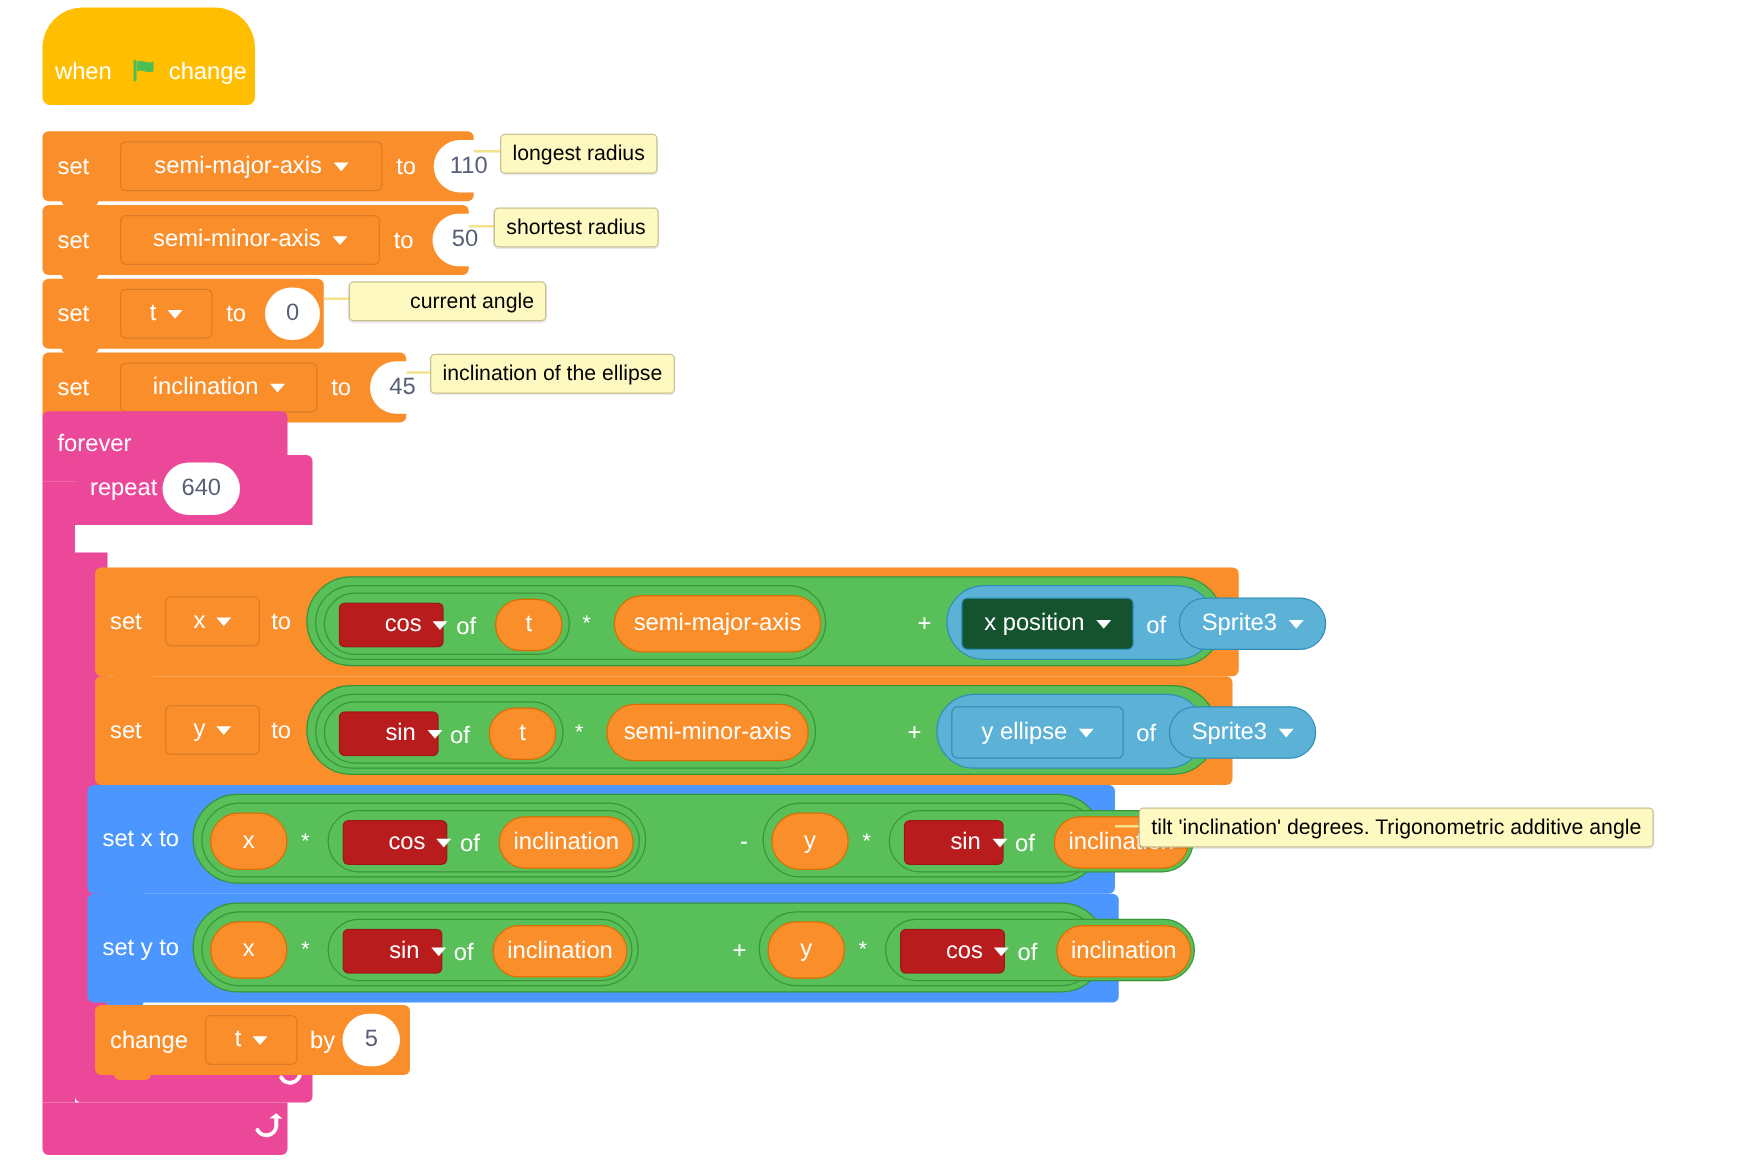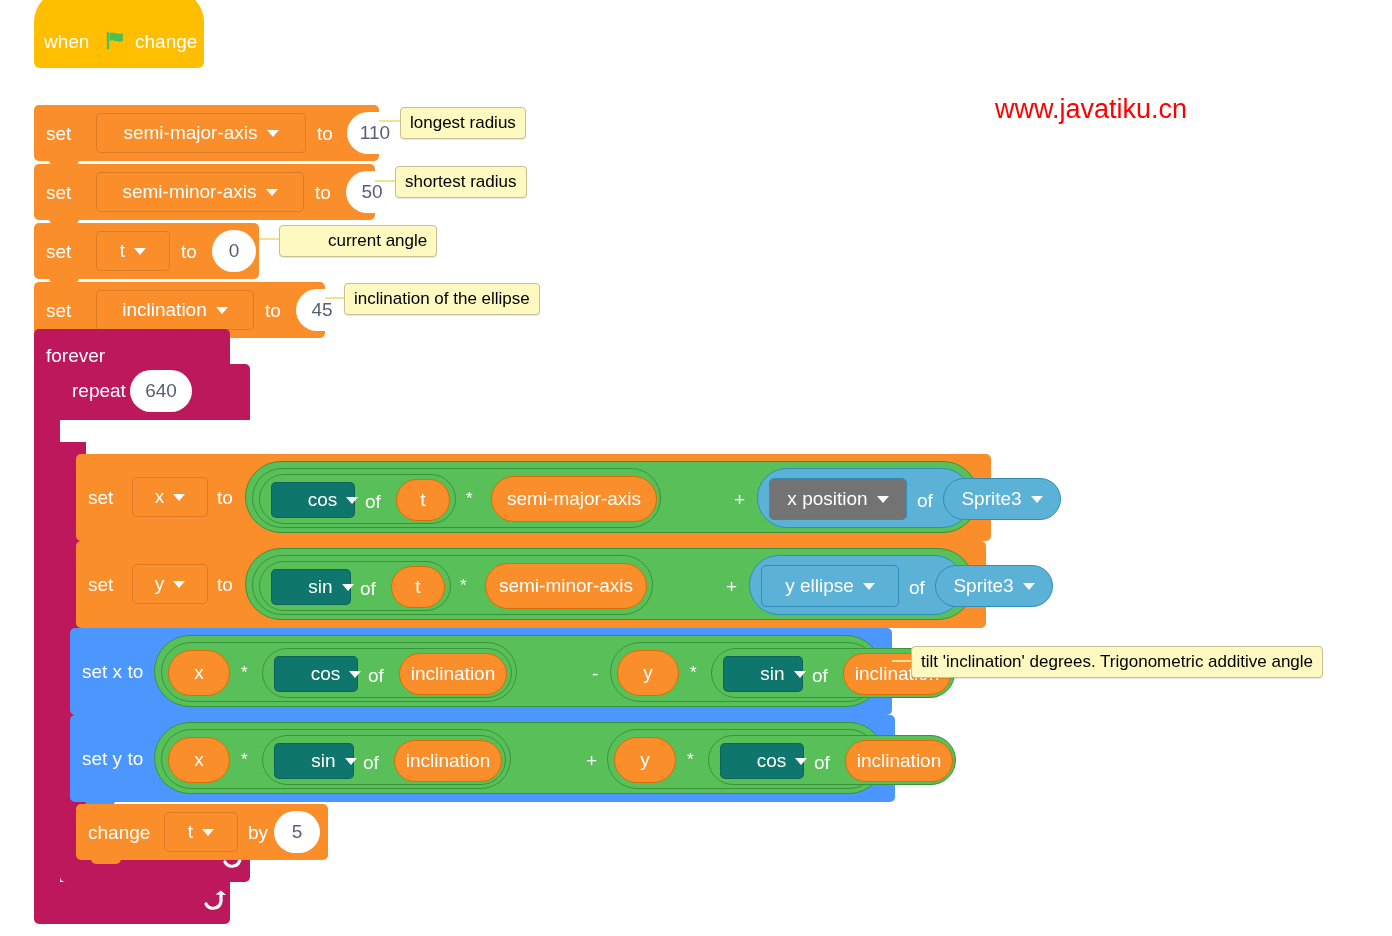--- a/index.html
+++ b/index.html
@@ -21,39 +21,39 @@
   }
   .hat-top{
     position:absolute;left:0;top:-26px;width:100%;height:32px;
     background:#FFBF00;
     border-radius:80px 80px 0 0;
   }
 
   
   .stack{border-radius:5px;margin-top:12px;}
   .c-data{background:#F98E2B;}
-  .c-control{background:#be185d;text-align:center;}
+  .c-control{background:#ec4899;text-align:center;}
   .c-motion{background:#4C97FF;}
 
   
   .notch{
     position:absolute;left:15px;bottom:-4px;width:30px;height:8px;
     border-radius:0 0 5px 5px;
   }
   .notch.c-data{background:#F98E2B;}
   .notch.c-motion{background:#4C97FF;}
 
   
   .field{
     position:absolute;display:flex;align-items:center;justify-content:center;
     box-sizing:border-box;border-radius:5px;
     border:1px solid rgba(0,0,0,0.12);
   }
   .field.on-data{background:#F98E2B;}
-  .field.on-op{background:#0f766e;border:1px solid rgba(0,0,0,0.15);padding-left:40px;}
+  .field.on-op{background:#b91c1c;border:1px solid rgba(0,0,0,0.15);padding-left:40px;}
   .field .txt{color:#fff;font-size:19px;white-space:nowrap;}
 
   
   .numin{
     position:absolute;background:#fff;border-radius:999px;
     display:flex;align-items:center;justify-content:center;
     color:#575E75;font-size:19px;
   }
 
   
@@ -91,23 +91,22 @@
   .watermark{
     position:absolute;color:#FF0000;font-size:27px;white-space:nowrap;
     font-family:"Liberation Sans","DejaVu Sans",sans-serif;
   }
 </style>
 </head>
 <body>
 
 <div class="canvas">
 
-  <div class="watermark" style="left:995px;top:94px;">www.javatiku.cn</div>
-
-  <div class="blk hat" style="left:34px;top:16px;width:170px;height:52px;">
+
+  <div class="blk hat" style="left:34px;top:32px;width:170px;height:52px;">
     <div class="hat-top"></div>
     <div class="lbl" style="position:absolute;left:10px;top:16px;">when</div>
     <svg class="flag" style="left:71px;top:14px;" viewBox="0 0 24 24">
       <rect x="2" y="2" width="2.6" height="19" rx="1.2" fill="#4CBF56"></rect>
       <path d="M5 3.5 C9 1 13 6 19.5 3.5 L19.5 12 C13 14.5 9 9.5 5 12 Z" fill="#4CBF56"></path>
     </svg>
     <div class="lbl" style="position:absolute;left:101px;top:16px;">change</div>
   </div>
 
   <div class="blk stack c-data" style="left:34px;top:93px;width:345px;height:56px;">
@@ -207,21 +206,21 @@
           </div>
           <span class="lbl" style="position:absolute;left:105px;top:17px;">of</span>
           <div class="oval v-data" style="left:136px;top:4px;width:54px;height:42px;">t</div>
         </div>
         <span class="lbl" style="position:absolute;left:213px;top:21px;font-size:17px;">*</span>
         <div class="oval v-data" style="left:238px;top:7px;width:166px;height:46px;">semi-major-axis</div>
       </div>
       <span class="lbl" style="position:absolute;left:488px;top:28px;">+</span>
 
       <div class="oval v-sense" style="position:absolute;left:511px;top:6px;width:215px;height:60px;justify-content:flex-start;">
-        <div class="field" style="left:11px;top:9px;width:138px;height:42px;background:#737373;border:1px solid #2E8EB8;">
+        <div class="field" style="left:11px;top:9px;width:138px;height:42px;background:#14532d;border:1px solid #2E8EB8;">
           <span class="txt">x position</span>
           <span class="caret"></span>
         </div>
         <span class="lbl" style="position:absolute;left:159px;top:22px;">of</span>
         <div class="oval v-sense" style="left:185px;top:9px;width:118px;height:42px;">
           <span>Sprite3</span>
           <span class="caret"></span>
         </div>
       </div>
     </div>

